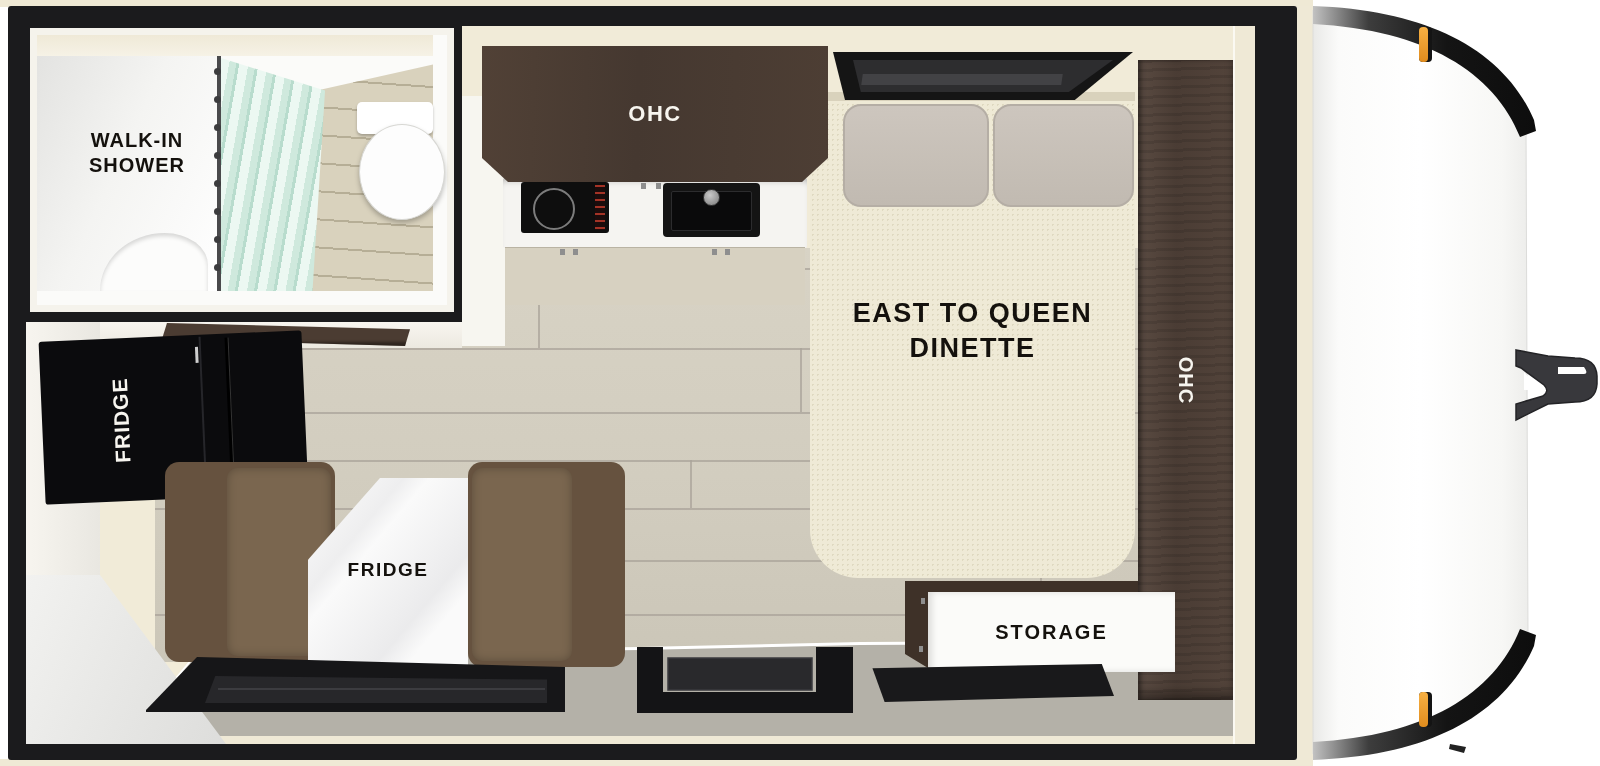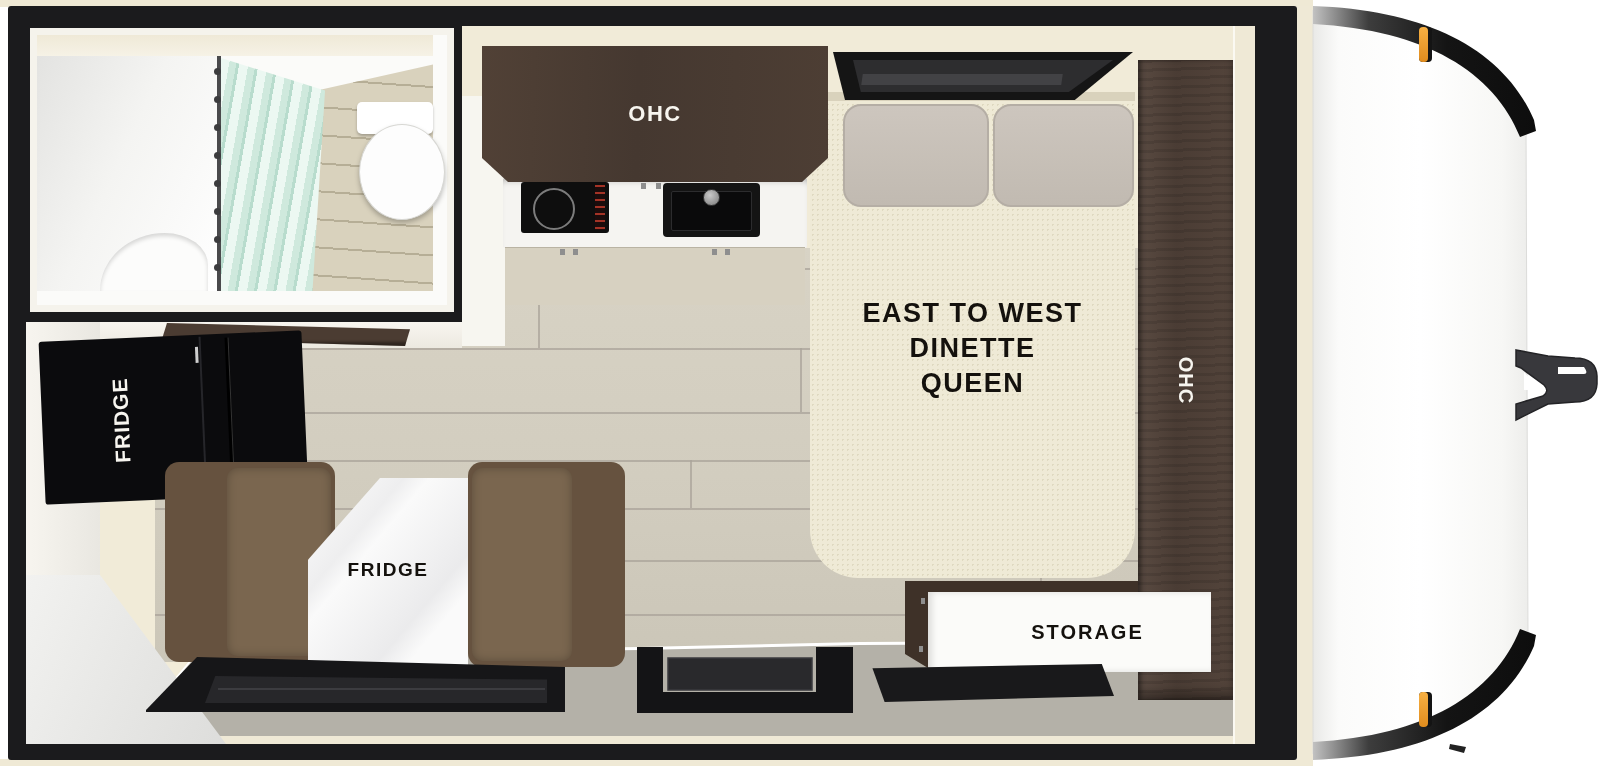--- a/index.html
+++ b/index.html
@@ -111,21 +111,21 @@
   .dinette-lbl{font-size:19px;letter-spacing:1.5px;margin-top:-6px;}
   
   .bwin{left:146px;top:655px;width:419px;height:57px;background:#161618;
      clip-path:polygon(0px 55px,51px 2px,419px 12px,419px 57px,0px 57px);}
   .bwin-in{left:205px;top:673px;width:342px;height:30px;background:#27272a;
      clip-path:polygon(3% 10%,100% 22%,100% 100%,0 100%);}
   .bwin-line{left:218px;top:688px;width:327px;height:2px;background:#3c3c40;}
   .storage-brown{left:905px;top:581px;width:233px;height:90px;background:#3e3128;
      clip-path:polygon(0px 0px,233px 0px,233px 11px,23px 11px,23px 87px,0px 73px);}
   .storage-white{left:928px;top:592px;width:247px;height:80px;background:#fbfbf9;
-     box-shadow:inset 4px 0 6px rgba(0,0,0,.12);display:flex;align-items:center;justify-content:center;padding-left:36px;}
+     box-shadow:inset 4px 0 6px rgba(0,0,0,.12);display:flex;align-items:center;justify-content:center;}
   .storage-lbl{font-size:20px;letter-spacing:2px;}
   .mat{left:870px;top:664px;width:244px;height:38px;background:#19191b;
      clip-path:polygon(1% 11%,95% 0,100% 84%,6% 100%);}
   
   .sidewall{left:1297px;top:6px;width:16px;height:754px;background:#efe9d6;border-right:2px solid #ffffff;}
   svg.overlay{position:absolute;left:0;top:0;pointer-events:none;}
 </style>
 </head>
 <body>
 
@@ -152,20 +152,24 @@
   <div class="abs seam-v" style="left:1040px;top:560px;height:54px;"></div>
 
   <div class="abs gray-seam"></div>
   <div class="abs gray-band"></div>
   <div class="abs bottom-cream"></div>
 
   <div class="abs bath-black"></div>
   <div class="abs bath-frame"></div>
   <div class="abs bath-ceiling"></div>
   <div class="abs bath-wall"></div>
+  <div class="abs lbl bath-label">
+    <div>WALK-IN</div>
+    <div>SHOWER</div>
+  </div>
   <div class="abs bath-floor">
     <div class="bath-floor-lines"></div>
   </div>
   <div class="abs curtain"></div>
   <div class="abs rod"></div>
   <div class="abs ring" style="top:68px;"></div>
   <div class="abs ring" style="top:96px;"></div>
   <div class="abs ring" style="top:124px;"></div>
   <div class="abs ring" style="top:152px;"></div>
   <div class="abs ring" style="top:180px;"></div>
@@ -183,23 +187,22 @@
   <div class="abs kitchen-wall"></div>
 
   <div class="abs mattress"></div>
   <div class="abs headboard"></div>
   <div class="abs pillow" style="left:843px;width:142px;"></div>
   <div class="abs pillow" style="left:993px;width:137px;"></div>
   <div class="abs bed-window"></div>
   <div class="abs bed-window-in"></div>
   <div class="abs bed-window-stripe"></div>
   <div class="abs lbl bed-label">
-    <div>EAST TO WEST</div>
+    <div>EAST TO QUEEN</div>
     <div>DINETTE</div>
-    <div>QUEEN</div>
   </div>
 
   <div class="abs counter"></div>
   <div class="abs cab-face"></div>
   <div class="abs hinge" style="left:560px;top:249px;"></div>
   <div class="abs hinge" style="left:573px;top:249px;"></div>
   <div class="abs hinge" style="left:712px;top:249px;"></div>
   <div class="abs hinge" style="left:725px;top:249px;"></div>
   <div class="abs hinge" style="left:641px;top:183px;"></div>
   <div class="abs hinge" style="left:656px;top:183px;"></div>

